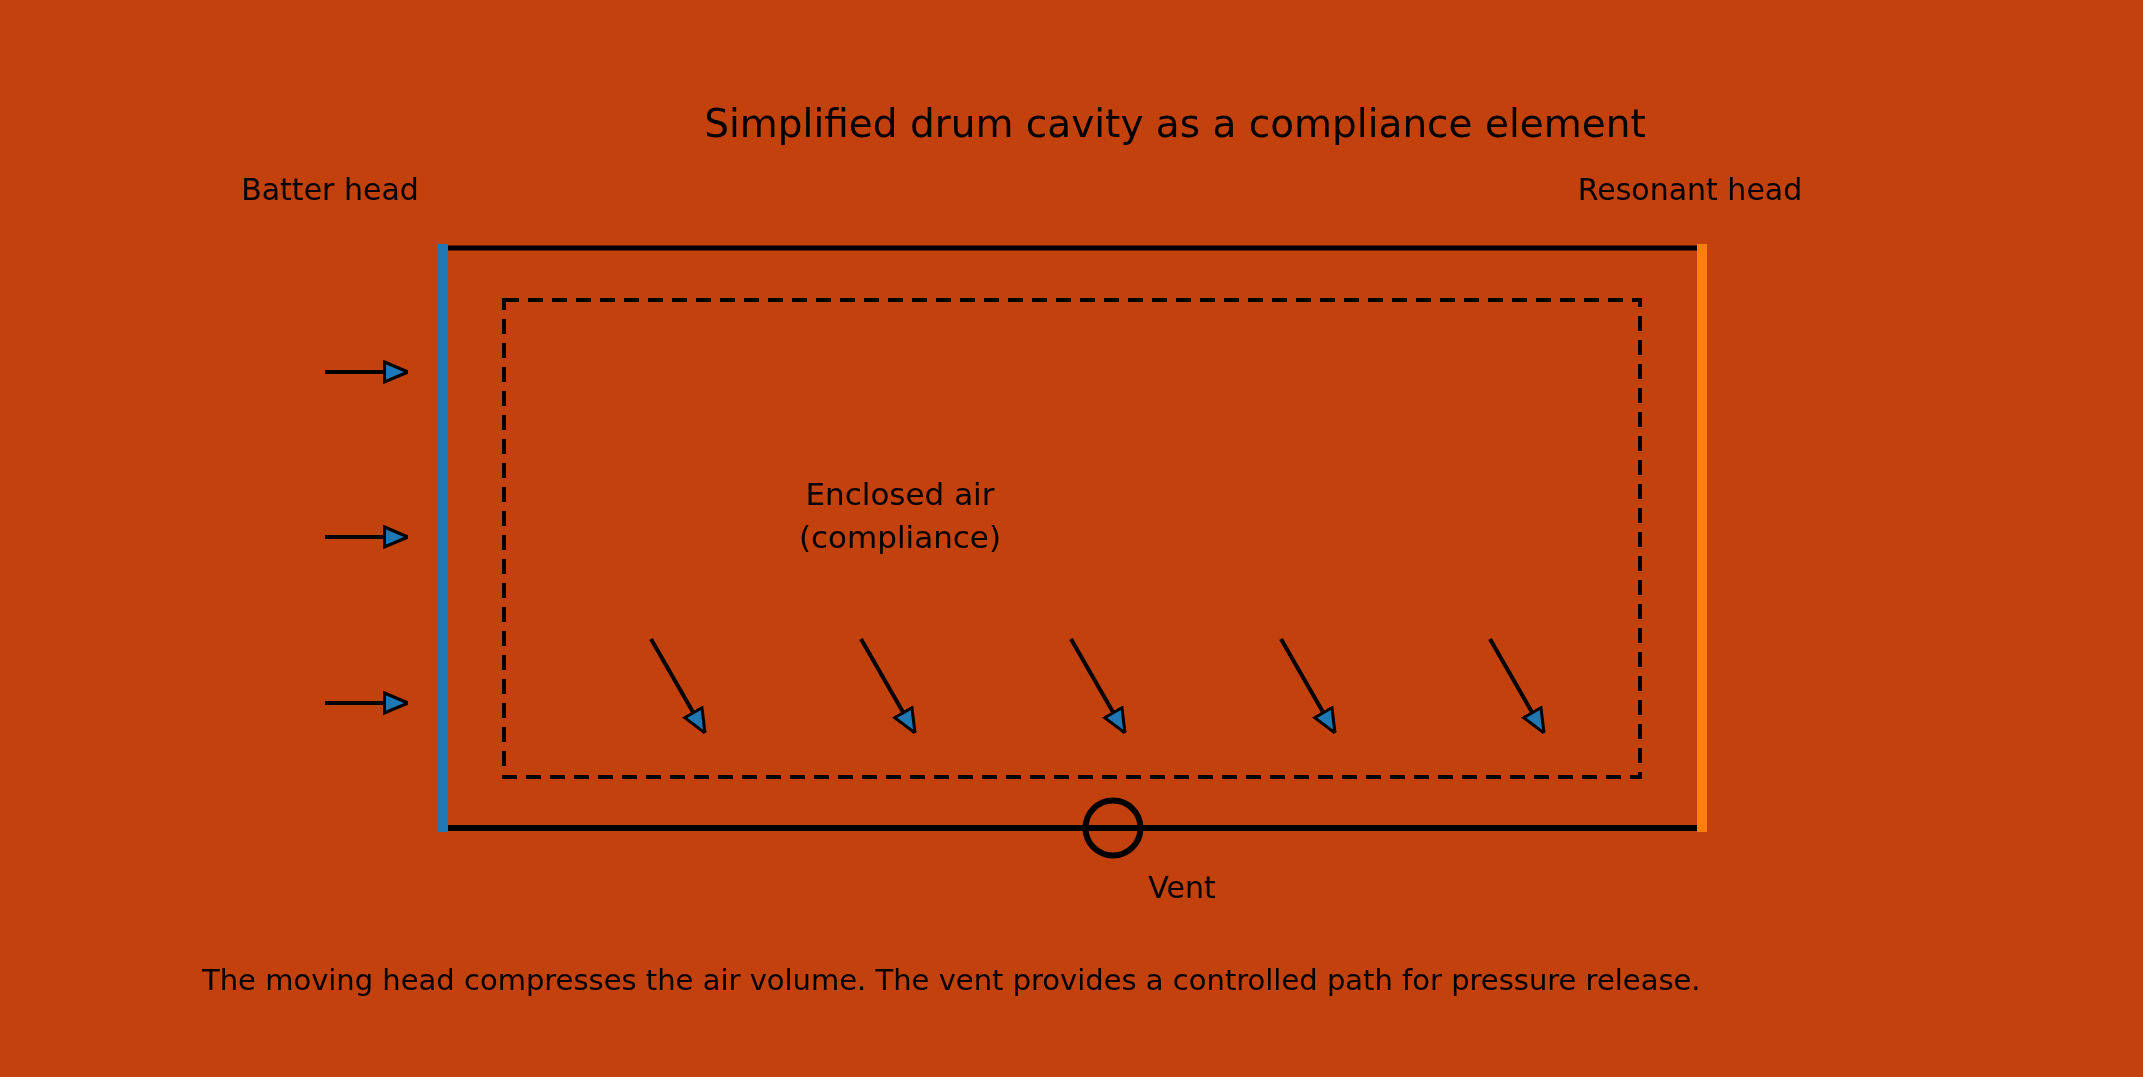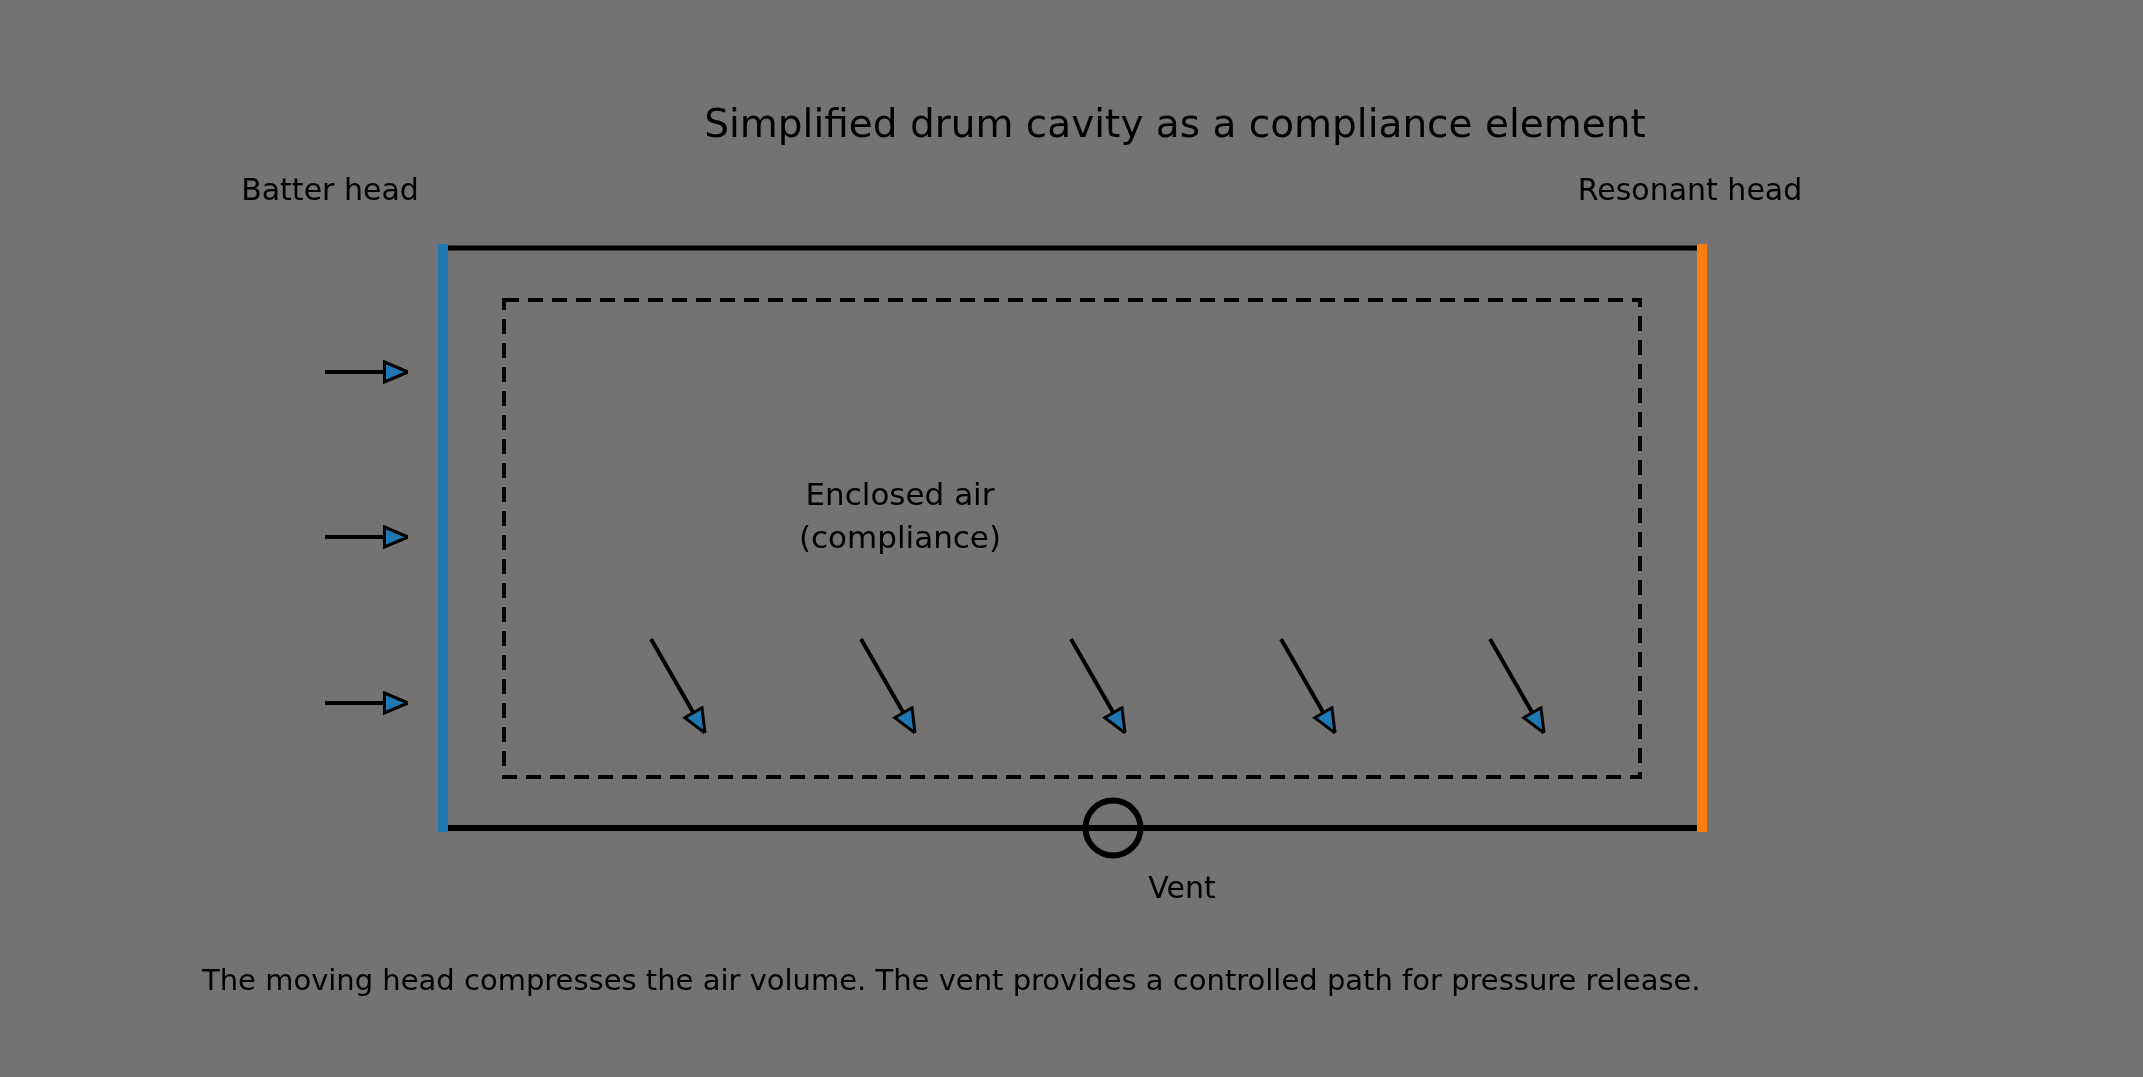--- a/index.html
+++ b/index.html
@@ -4,21 +4,21 @@
 <style>
   html, body {
     margin: 0;
     padding: 0;
     background: #ffffff;
   }
   .figure {
     position: relative;
     width: 2143px;
     height: 1077px;
-    background: #737373;
+    background: #c2410c;
     font-family: "DejaVu Sans", sans-serif;
   }
   svg { display: block; }
   text {
     font-family: "DejaVu Sans", sans-serif;
     fill: #000000;
   }
   .title-text    { font-size: 39px; }
   .head-label    { font-size: 30px; }
   .inner-label   { font-size: 31px; }

